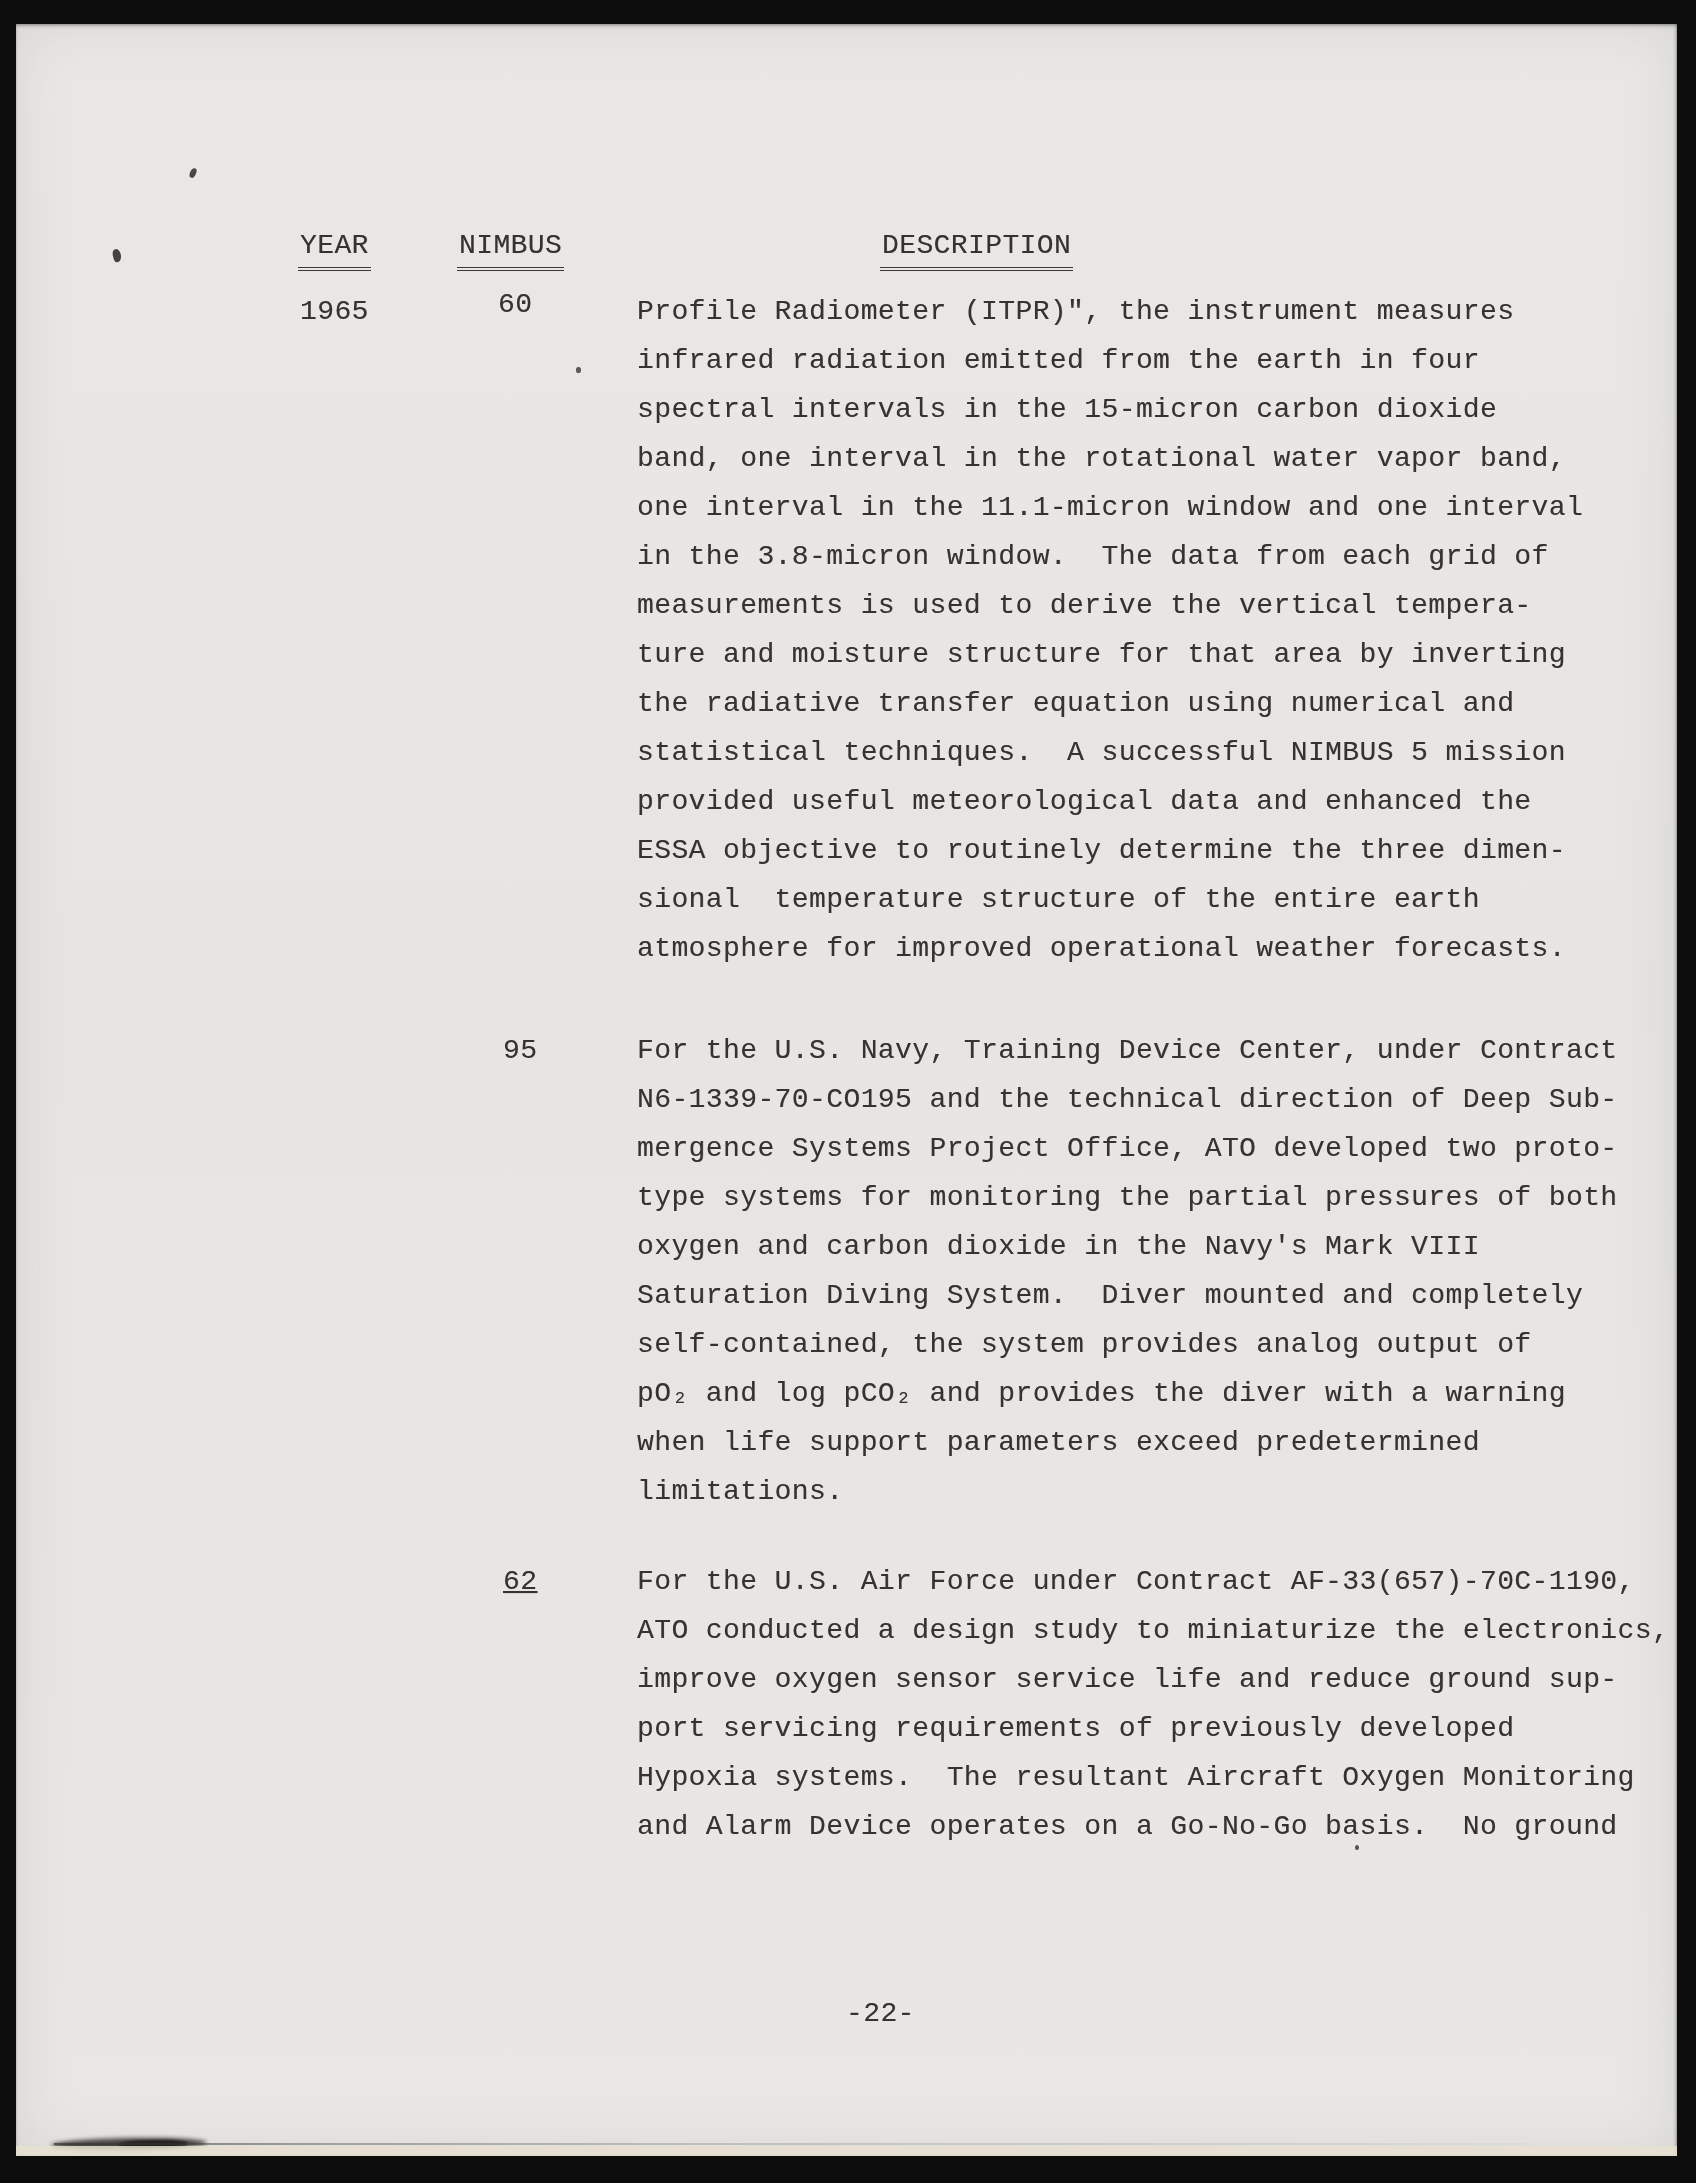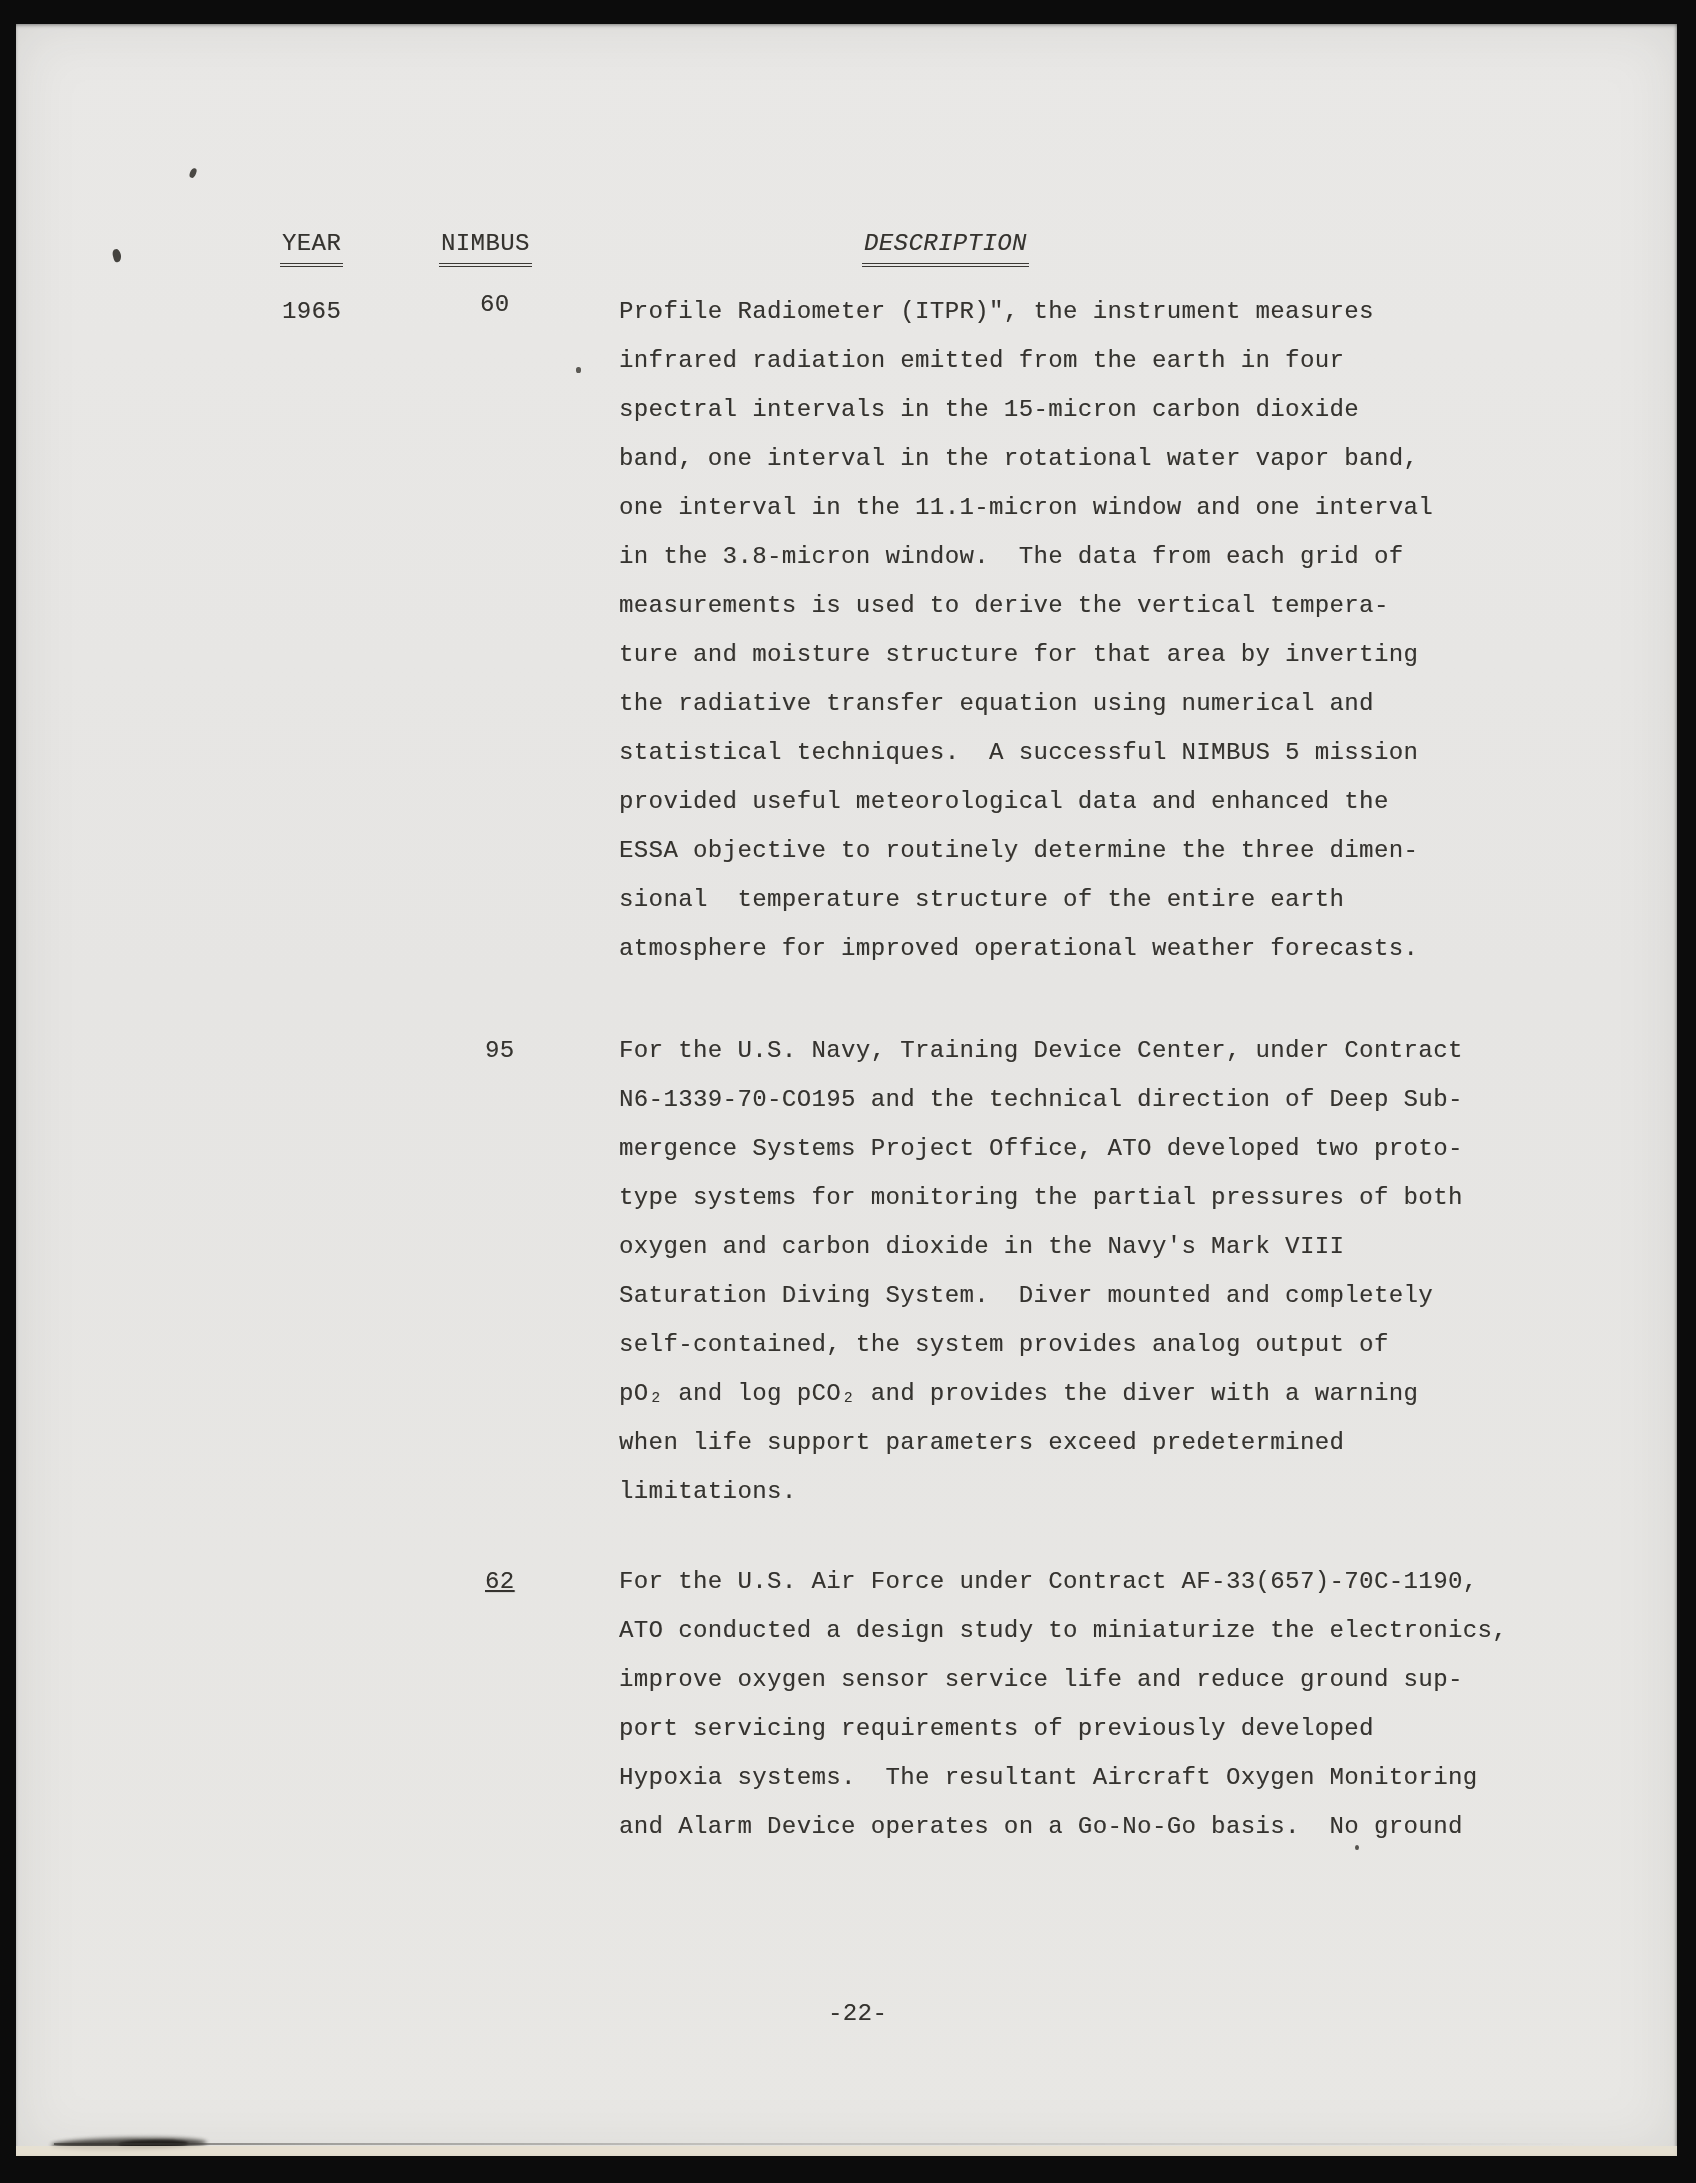--- a/index.html
+++ b/index.html
@@ -15,24 +15,25 @@
     left: 16px; top: 24px;
     width: 1661px; height: 2132px;
     background: linear-gradient(180deg, #e9e8e6 0%, #e6e5e3 45%, #e8e7e4 100%);
     box-shadow: inset 0 2.5px 4.5px -1.9px rgba(0,0,0,0.5),
                 inset -2.5px 0 4.5px -2.5px rgba(0,0,0,0.35),
                 inset 0 -1.9px 3.8px -1.9px rgba(0,0,0,0.3),
                 inset 0 0 57px rgba(130,128,122,0.18);
   }
   .txt {
     position: absolute;
-    font-size: 24px;
+    font-size: 28px;
     color: #35332f;
     letter-spacing: 0.4px;
     text-shadow: 0.3px 0.3px 0.6px rgba(53,51,47,0.35);
+    margin-left: 18px;
   }
   .col-header {
     line-height: 1.15;
   }
   .col-header .u {
     display: inline-block;
     padding: 0 1.9px 5.1px 1.9px;
     margin-left: -1.9px;
     border-bottom: 4.5px double #3b3935;
   }
@@ -98,21 +99,21 @@
 <body>
 
 <div class="paper">
 
   <div class="txt col-header" style="left:266px; top:206px;">
     <span class="u">YEAR</span>
   </div>
   <div class="txt col-header" style="left:425px; top:206px;">
     <span class="u">NIMBUS</span>
   </div>
-  <div class="txt col-header" style="left:848px; top:206px;font-style:italic;">
+  <div class="txt col-header" style="left:848px; top:206px;">
     <span class="u">DESCRIPTION</span>
   </div>
 
   <div class="txt single" style="left:266px; top:263px;">1965</div>
   <div class="txt single" style="left:464px; top:256px;">60</div>
   <div class="txt desc" style="left:603px; top:263px;">Profile Radiometer (ITPR)", the instrument measures
 infrared radiation emitted from the earth in four
 spectral intervals in the 15-micron carbon dioxide
 band, one interval in the rotational water vapor band,
 one interval in the 11.1-micron window and one interval

